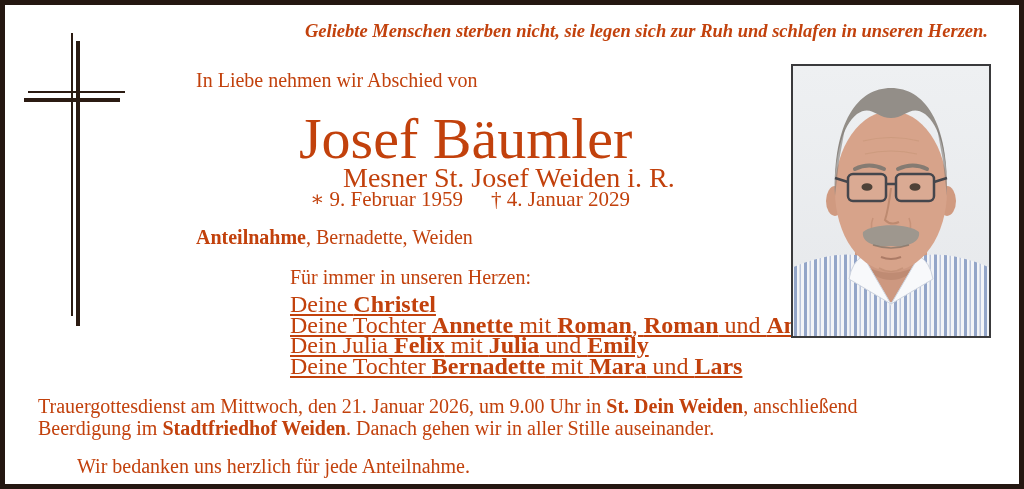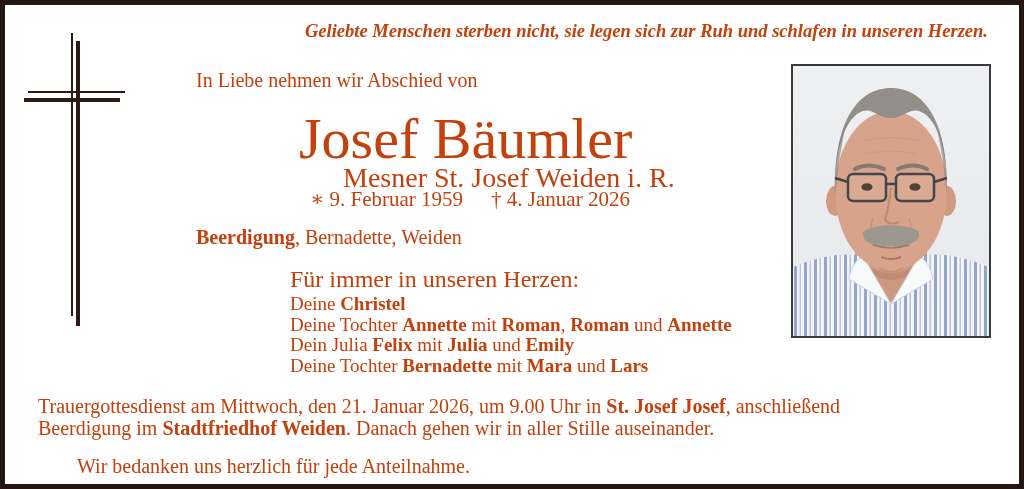--- a/index.html
+++ b/index.html
@@ -18,22 +18,22 @@
     top:16px;left:0;right:31px;
     text-align:right;white-space:nowrap;
     font-size:18.5px;font-weight:bold;font-style:italic;
   }
   .intro{top:64px;left:191px;font-size:20px;}
   .name{top:88px;left:277px;font-size:58px;line-height:1;font-weight:normal;margin:17px;}
   .role{top:157px;left:338px;font-size:28px;}
   .dates{top:182px;left:305px;font-size:21px;}
   .dates .death{margin-left:28px;}
   .places{top:221px;left:191px;font-size:20px;}
-  .hearts{top:261px;left:285px;font-size:24px;}
-  .family{top:289px;left:285px;font-size:19px;line-height:20.5px;}
+  .hearts{top:261px;left:285px;font-size:20px;}
+  .family{top:289px;left:285px;font-size:24px;line-height:20.5px;text-decoration:underline;}
   .funeral{top:390px;left:33px;font-size:20px;line-height:22px;}
   .thanks{top:450px;left:33px;font-size:20px;margin-left:39px;}
   
   .cross-bar{position:absolute;background:#2b1b12;}
   .cb-vthin{left:66px;top:28px;width:2px;height:283px;}
   .cb-vthick{left:71px;top:36px;width:4px;height:285px;}
   .cb-hthin{left:23px;top:86px;width:97px;height:2px;}
   .cb-hthick{left:19px;top:93px;width:96px;height:4px;}
   
   .photo{
@@ -57,36 +57,36 @@
     <span class="cross-bar cb-hthick"></span>
   </div>
 
   <div class="abs intro">In Liebe nehmen wir Abschied von</div>
 
   <h1 class="abs name">Josef Bäumler</h1>
 
   <div class="abs role">Mesner St. Josef Weiden i. R.</div>
 
   <div class="abs dates">
-    <span class="birth">∗ 9. Februar 1959</span><span class="death">† 4. Januar 2026</span>
+    <span class="birth">∗ 9. Februar 1959</span><span class="death">† 4. Januar 2029</span>
   </div>
 
-  <div class="abs places"><b>Beerdigung</b><span>, Bernadette, Weiden</span></div>
+  <div class="abs places"><b>Anteilnahme</b><span>, Bernadette, Weiden</span></div>
 
   <div class="abs hearts">Für immer in unseren Herzen:</div>
 
   <div class="abs family">
     <div><span>Deine </span><b>Christel</b></div>
     <div><span>Deine Tochter </span><b>Annette</b><span> mit </span><b>Roman</b><span>, </span><b>Roman</b><span> und </span><b>Annette</b></div>
     <div><span>Dein Julia </span><b>Felix</b><span> mit </span><b>Julia</b><span> und </span><b>Emily</b></div>
     <div><span>Deine Tochter </span><b>Bernadette</b><span> mit </span><b>Mara</b><span> und </span><b>Lars</b></div>
   </div>
 
   <div class="abs funeral">
-    <div><span>Trauergottesdienst am Mittwoch, den 21. Januar 2026, um 9.00 Uhr in </span><b>St. Josef Josef</b><span>, anschließend</span></div>
+    <div><span>Trauergottesdienst am Mittwoch, den 21. Januar 2026, um 9.00 Uhr in </span><b>St. Dein Weiden</b><span>, anschließend</span></div>
     <div><span>Beerdigung im </span><b>Stadtfriedhof Weiden</b><span>. Danach gehen wir in aller Stille auseinander.</span></div>
   </div>
 
   <div class="abs thanks">Wir bedanken uns herzlich für jede Anteilnahme.</div>
 
   <div class="abs photo">
     <svg viewBox="0 0 196 270">
       <defs>
         <pattern id="stripes" width="10" height="10" patternUnits="userSpaceOnUse">
           <rect width="10" height="10" fill="#f3f4f7"></rect>

